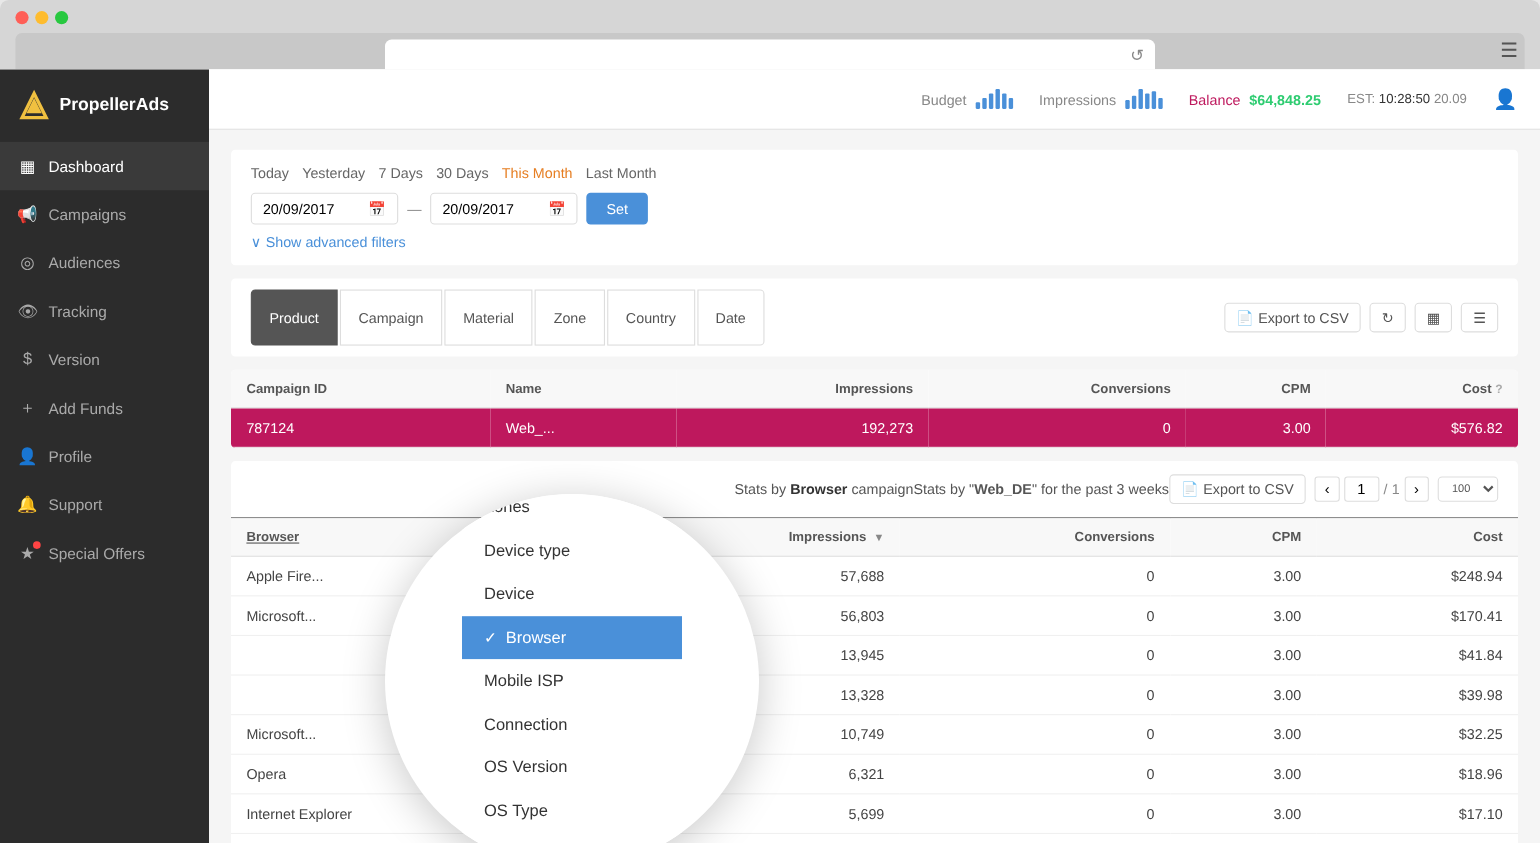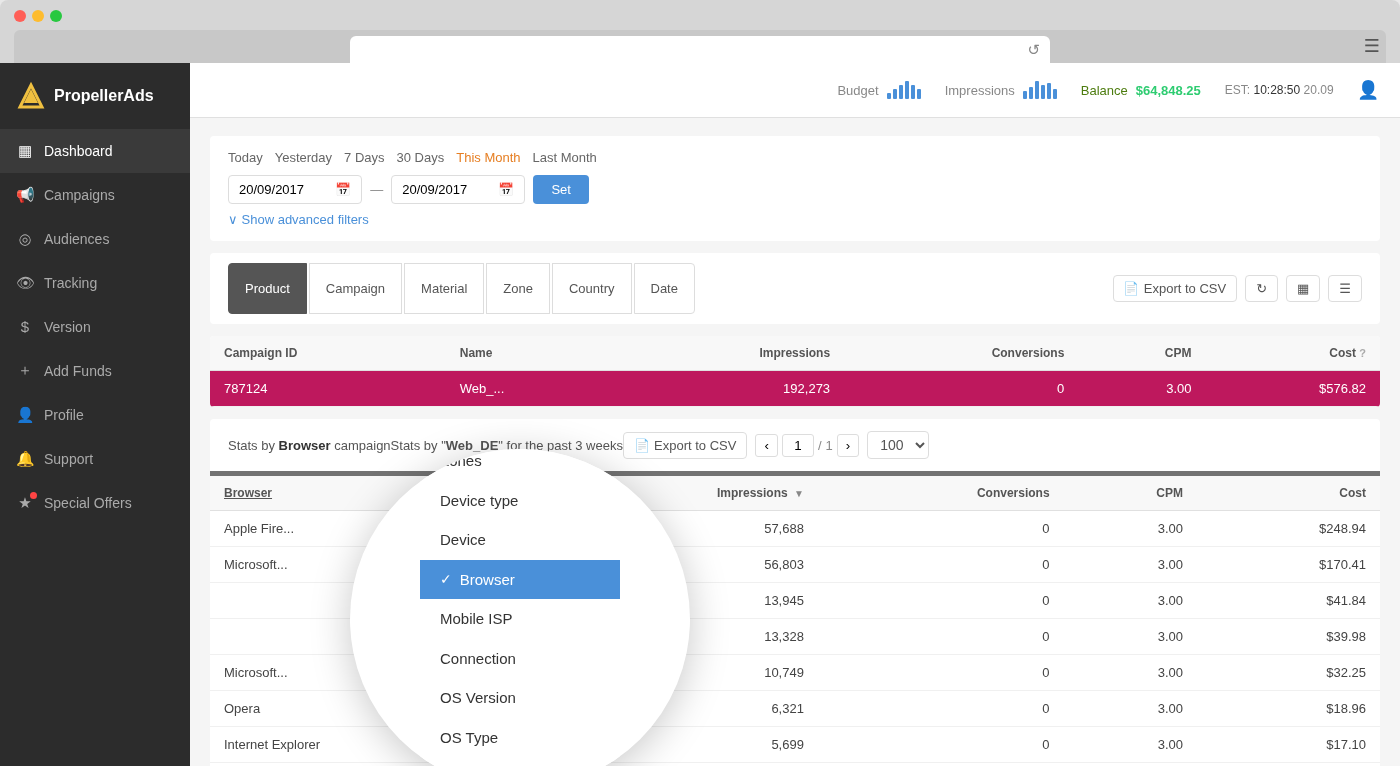--- a/index.html
+++ b/index.html
@@ -79,21 +79,21 @@
       gap: 2px;
       align-items: flex-end;
       height: 18px;
     }
     .header-stat .bars span {
       width: 4px;
       background: #4a90d9;
       border-radius: 1px;
     }
     .header-stat .value { font-weight: 600; color: #2ecc71; }
-    .header-stat .balance-label { color: #4d7c0f; }
+    .header-stat .balance-label { color: #be185d; }
     .header-time { font-size: 12px; color: #888; }
     .header-time .time { color: #333; font-weight: 500; }
     .header-user { font-size: 18px; color: #555; cursor: pointer; }
 
     
     .main { flex: 1; display: flex; flex-direction: column; overflow: hidden; }
 
     .content-area { flex: 1; padding: 18px 20px; overflow-y: auto; background: #f5f5f5; }
 
     
@@ -142,31 +142,31 @@
       font-weight: 600; font-size: 12px; color: #555; border-bottom: 1px solid #e0e0e0;
     }
     .data-table th.right { text-align: right; }
     .data-table td { padding: 10px 14px; border-bottom: 1px solid #f0f0f0; font-size: 13px; color: #444; }
     .data-table td.right { text-align: right; }
     .data-table tr.highlighted td { background: #be185d; color: white; }
 
     
     .stats-section { background: white; border-radius: 4px; overflow: hidden; }
     .stats-header {
-      padding: 12px 18px; display: flex; align-items: center; justify-content: flex-start;
-      border-bottom: 5px solid #737373;
+      padding: 12px 18px; display: flex; align-items: center; justify-content: flex-end;
+      border-bottom: 1px solid #737373;
     }
     .stats-title { font-size: 13px; color: #555; }
     .stats-title strong { color: #333; }
     .stats-actions { display: flex; align-items: center; gap: 8px; }
     .page-nav { display: flex; align-items: center; gap: 4px; font-size: 13px; color: #888; }
     .page-nav button { border: 1px solid #ddd; background: white; padding: 3px 8px; cursor: pointer; border-radius: 3px; }
     .page-input { border: 1px solid #ddd; width: 32px; text-align: center; padding: 3px; border-radius: 3px; }
     .per-page {
-      border: 1px solid #ddd; border-radius: 4px; padding: 4px 8px; font-size: 14px;
+      border: 1px solid #ddd; border-radius: 4px; padding: 4px 8px; font-size: 10px;
       background: white; color: #555; cursor: pointer;
     }
     .dropdown-item {
       padding: 10px 20px;
       font-size: 15px;
       color: #333;
       cursor: pointer;
       display: flex;
       align-items: center;
       gap: 8px;

